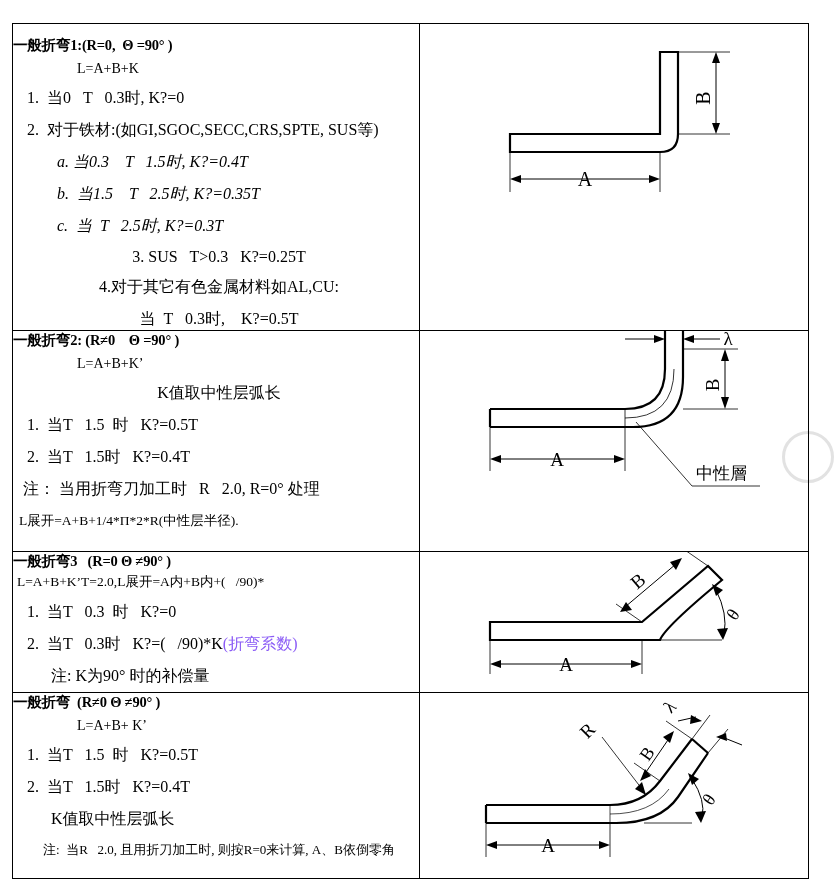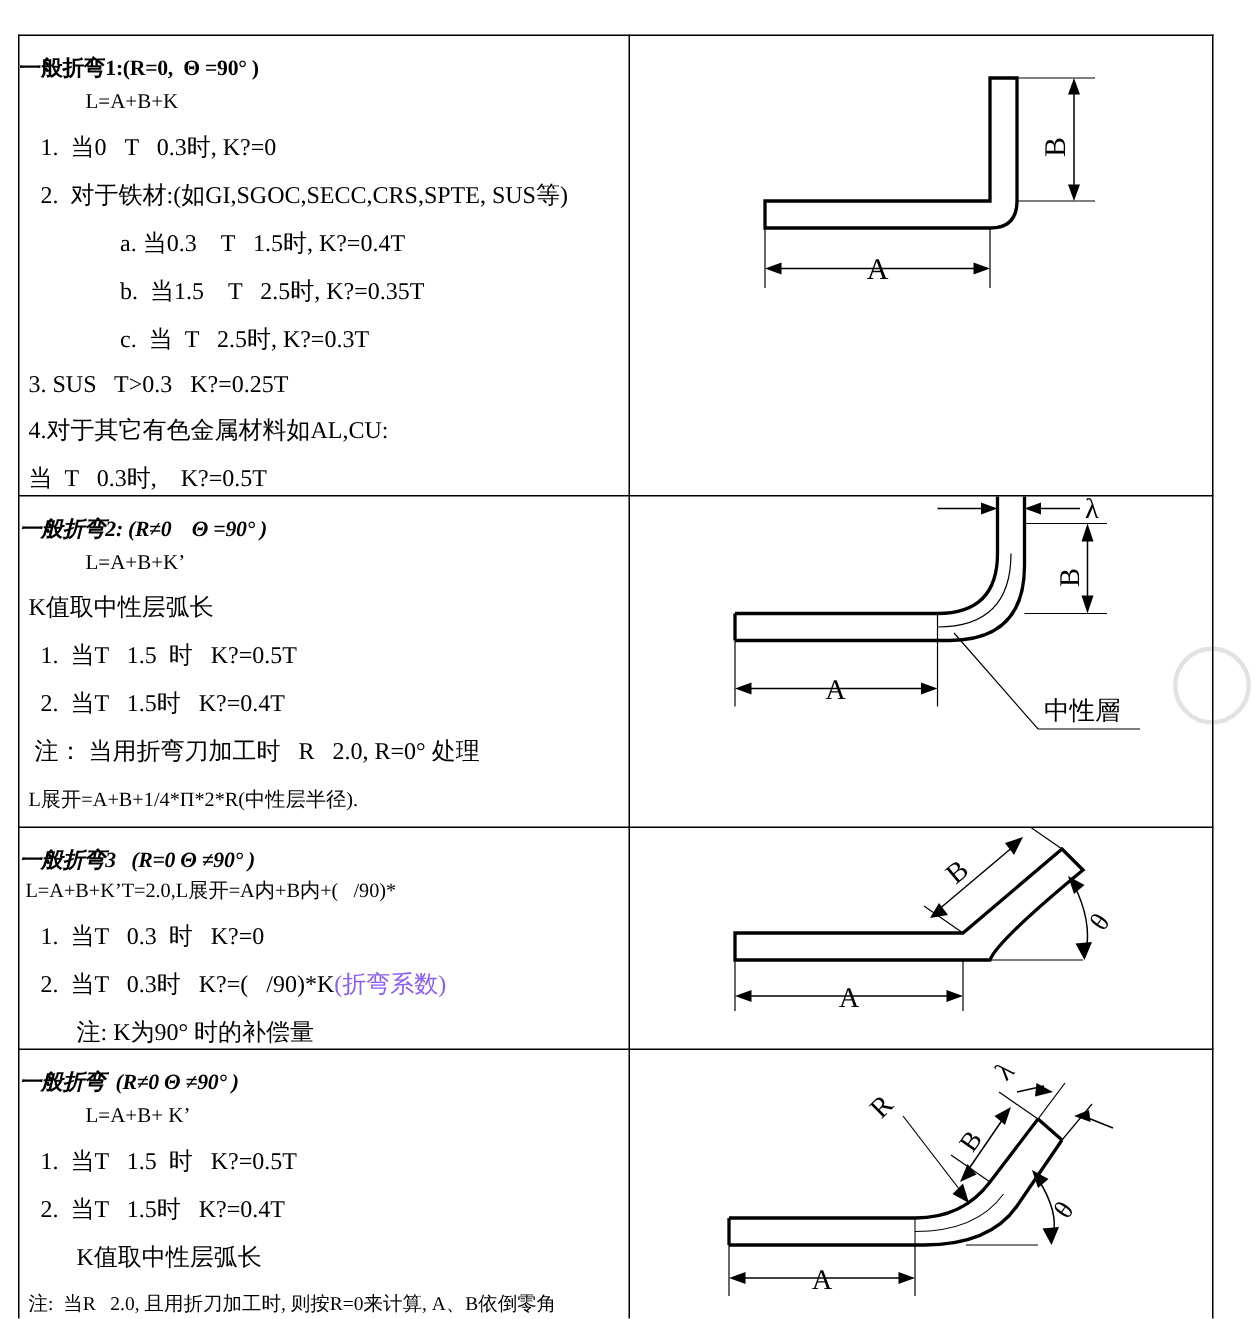--- a/index.html
+++ b/index.html
@@ -59,33 +59,33 @@
   }
 
   
   .head {
     font-weight: bold;
     font-size: 14.5px;
     letter-spacing: -0.2px;
     margin: 12px 0 2px 0;
     white-space: pre;
   }
-  .head.tight { margin-top: 12px; font-style: italic; }
+  .head.tight { margin-top: 0; }
   .formula {
     font-size: 14px;
-    margin: 6px 0 2px 44px;
+    margin: 6px 0 2px 64px;
     white-space: pre;
   }
   .line {
     font-size: 16px;
     margin: 11px 0 0 14px;
     white-space: pre;
   }
-  .line.sub   { margin-left: 67px; }
-  .line.flush { margin-left: 6px; }
+  .line.sub   { margin-left: 44px; font-style: italic; }
+  .line.flush { margin-left: 6px; text-align: center; }
   .line.note  { margin-left: 10px; }
   .line.note2 { margin-left: 38px; }
   .red { color: #8b5cf6; }
   .redline {
     font-size: 13.5px;
     color: #000000;
     margin: 12px 0 0 6px;
     white-space: pre;
   }
   .redline.flushtop { margin-top: 2px; margin-left: 4px; }

